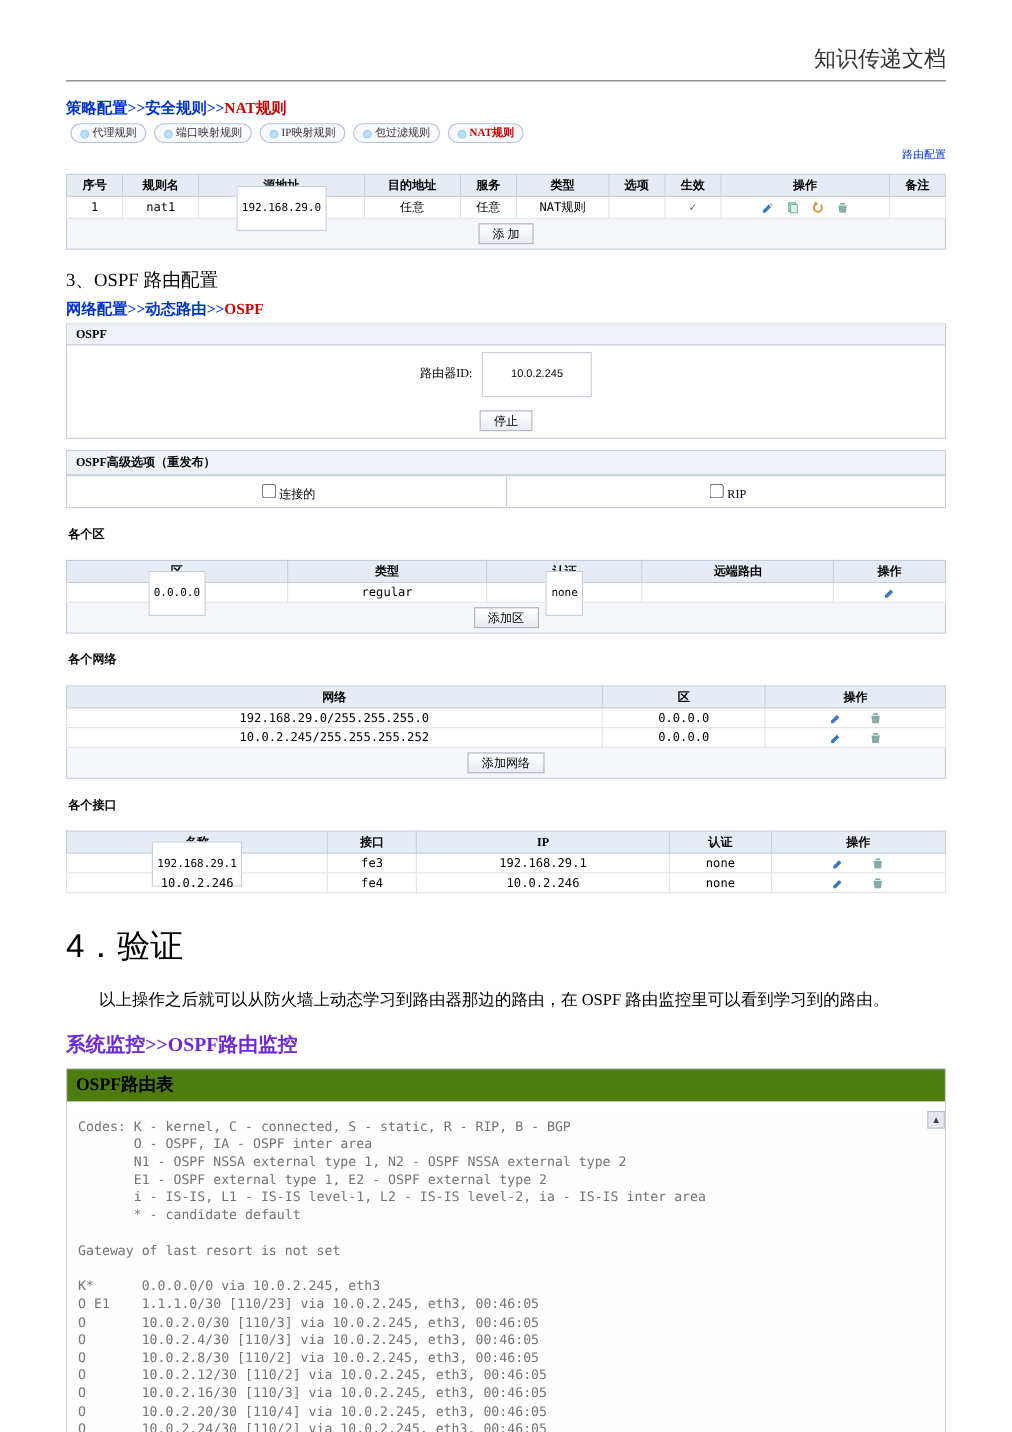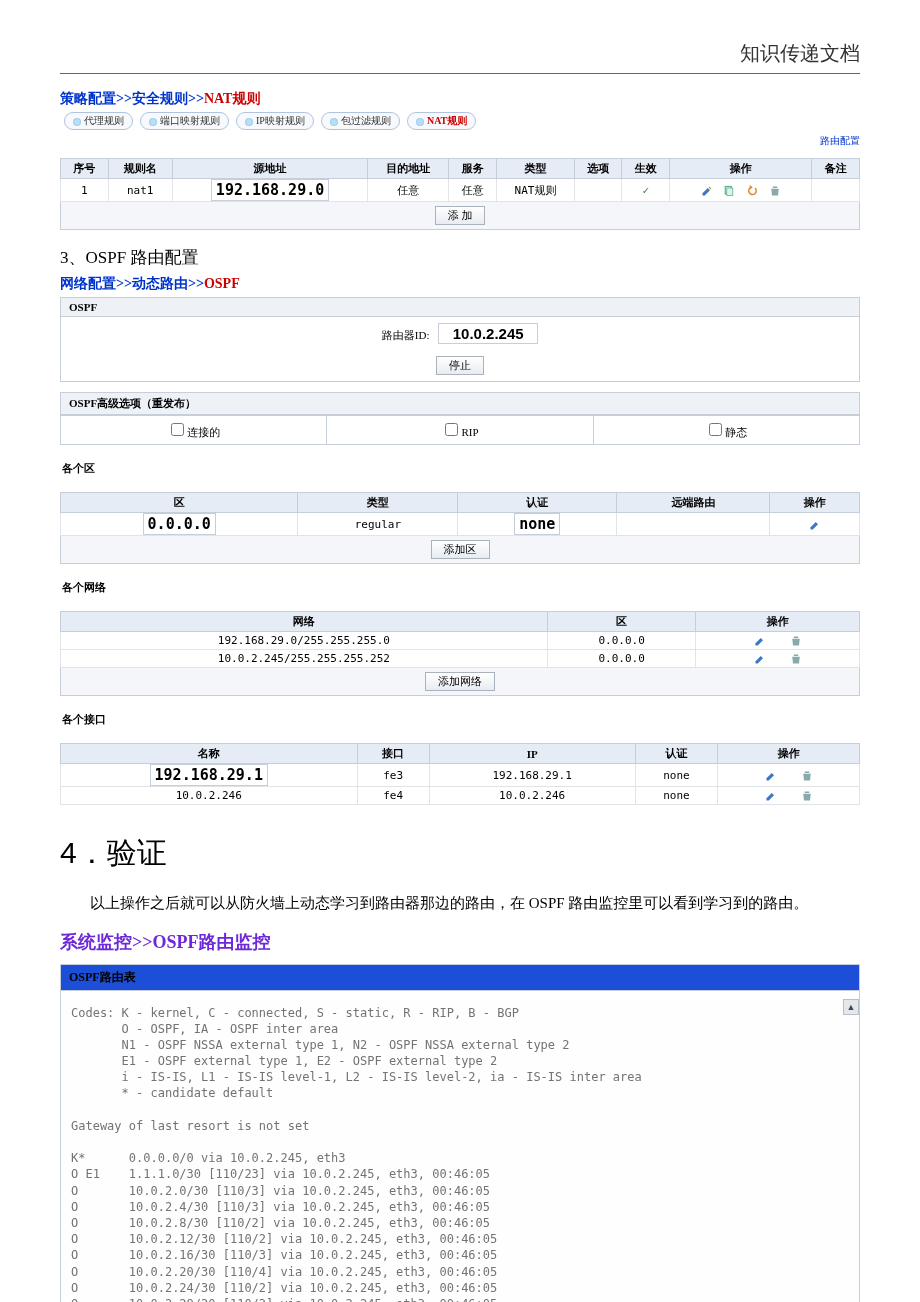--- a/index.html
+++ b/index.html
@@ -73,25 +73,24 @@
   }
   table.grid td {
     border: 1px solid #e0e3e8;
     padding: 2px 4px;
     text-align: center;
     font-family: "SimSun", monospace;
   }
   .inp {
     border: 1px solid #c6ceda;
     background: #fff;
-    font-size: 15px;
-    padding: 1px 4px;
+    font-size: 10px;
+    padding: 14px 4px;
     width: 90px;
     text-align: center;
-    font-weight: bold;
   }
   .ico {
     display: inline-block;
     width: 12px; height: 12px;
     vertical-align: middle;
     margin: 0 2px;
   }
   .btnbar {
     text-align:center;
     background:#f4f6f9;
@@ -162,22 +161,22 @@
   .mon-title {
     font-size: 18px;
     color: #6d28d9;
     font-weight: bold;
     margin: 10px 0;
   }
   .route-panel {
     border: 1px solid #c6ceda;
   }
   .route-panel-title {
-    background: #1d4ed8;
-    font-size: 12px;
+    background: #4d7c0f;
+    font-size: 16px;
     font-weight: bold;
     padding: 4px 8px;
     border-bottom: 1px solid #c6ceda;
   }
   .route-body-wrap {
     position: relative;
     background: #fff;
     border-top: 8px solid #fff;
   }
   pre.route-body {
@@ -289,21 +288,20 @@
     <input class="inp" style="width: 100px;" value="10.0.2.245">
   </div>
   <div class="panel-row"><span class="btn">停止</span></div>
 </div>
 
 <div class="panel">
   <div class="panel-title">OSPF高级选项（重发布）</div>
   <div class="opt-row">
     <div class="opt-cell"><input type="checkbox" style=""><span>连接的</span></div>
     <div class="opt-cell"><input type="checkbox" style=""><span>RIP</span></div>
-    <div class="opt-cell"><input type="checkbox" style=""><span>静态</span></div>
   </div>
 </div>
 
 <div class="subsect">各个区</div>
 <table class="grid">
   <tbody>
       <tr>
     <th>区</th>
     <th>类型</th>
     <th>认证</th>

